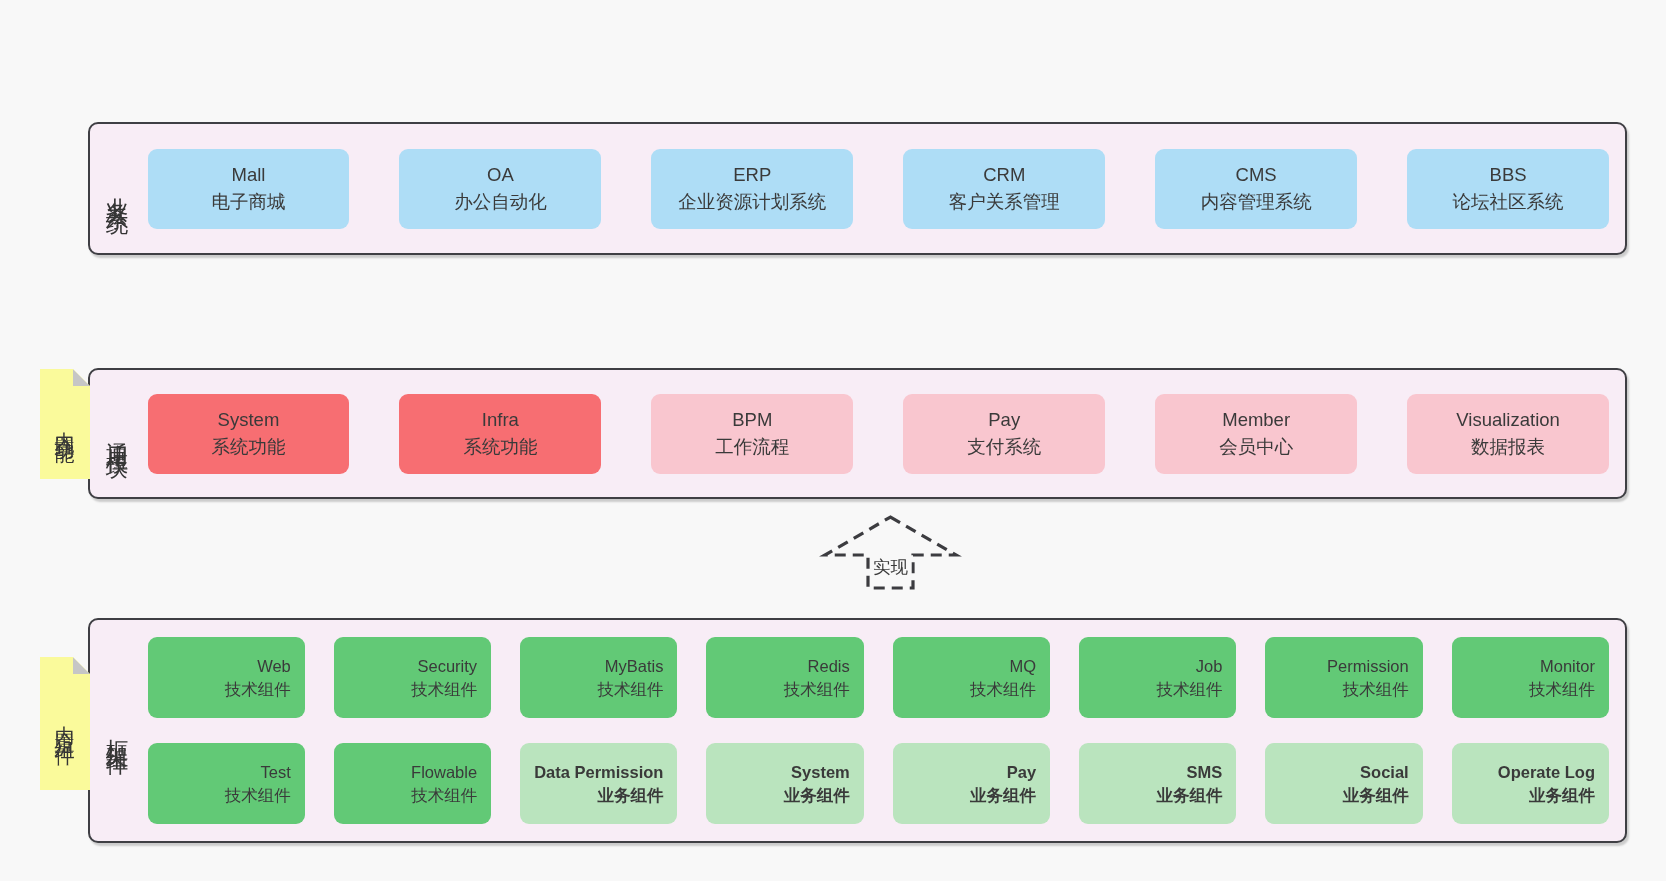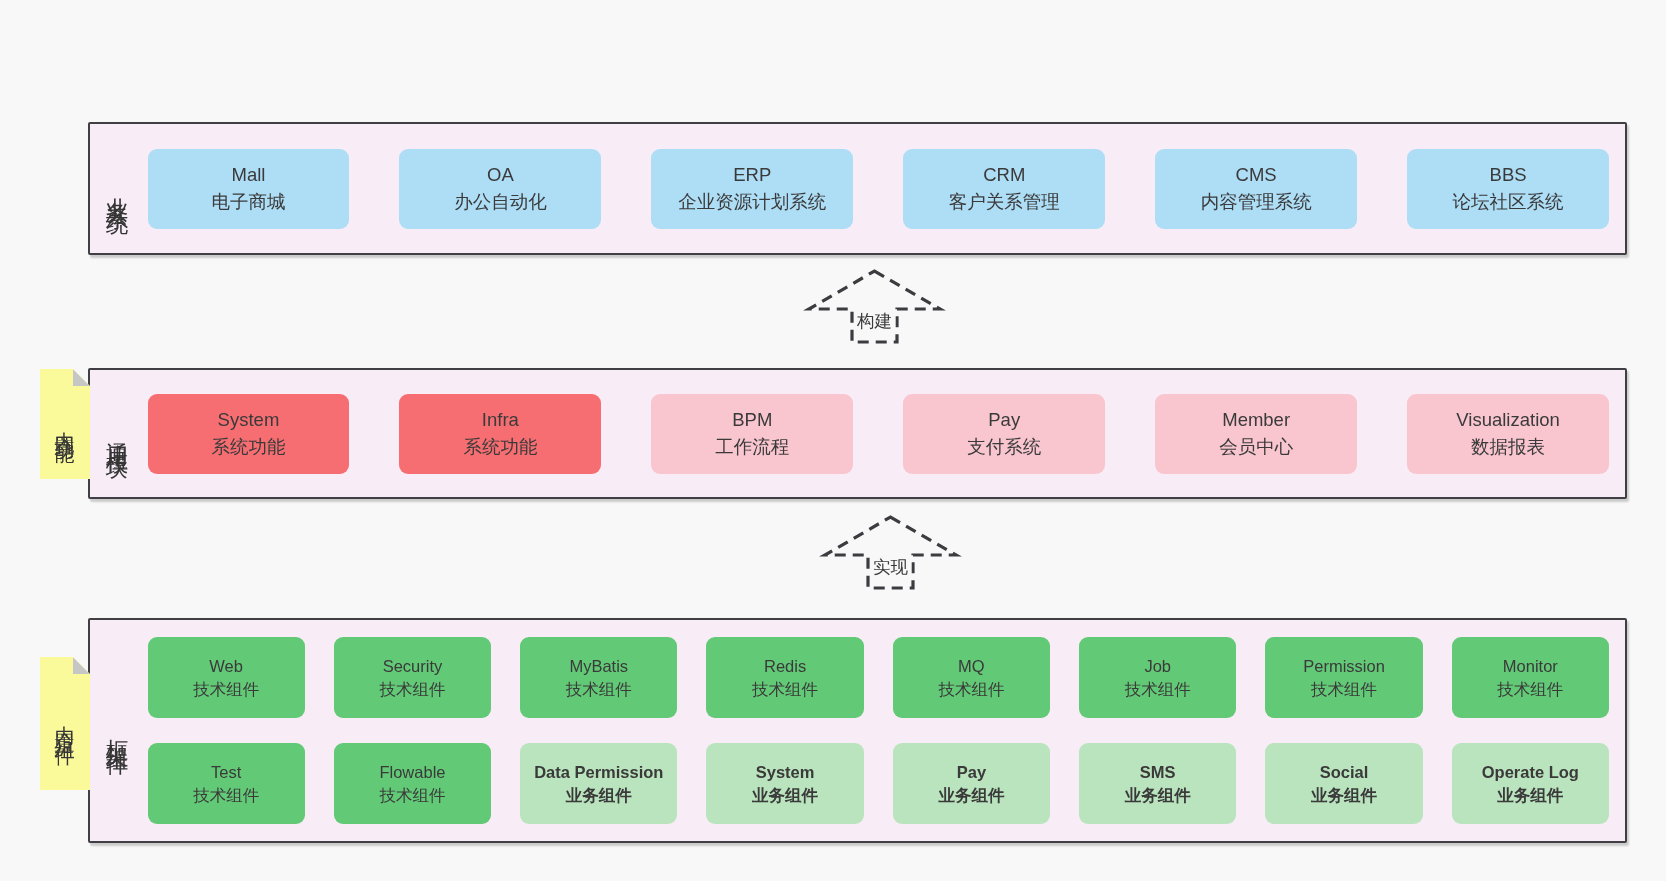--- a/index.html
+++ b/index.html
@@ -5,21 +5,21 @@
 <style>
   * { margin:0; padding:0; box-sizing:border-box; }
   html,body { background:#f8f8f8; }
   body { font-family:"Liberation Sans", sans-serif; color:#3a3a3a; }
   #canvas { position:relative; width:1666px; height:881px; background:#f8f8f8; overflow:hidden; }
 
   
   .panel {
     position:absolute; left:88px; width:1539px;
     background:#f8edf6;
-    border:2.5px solid #3f3f44; border-radius:2px;
+    border:2.5px solid #3f3f44; border-radius:10px;
     box-shadow:2px 3px 2px rgba(0,0,0,0.18);
     display:flex; align-items:stretch; z-index:1;
   }
   #panel-business   { top:122px; height:133px; }
   #panel-modules    { top:368px; height:131px; }
   #panel-components { top:618px; height:225px; }
 
   .panel-label {
     writing-mode:vertical-rl; text-orientation:upright;
     font-size:22.5px; letter-spacing:5px; line-height:1;
@@ -41,21 +41,21 @@
   .v-pink { background:#f9c6cf; }
   .v-dark { background:#62c976; }
   .v-light{ background:#bae4be;font-weight:bold; }
 
   
   .rows {
     flex:1; display:flex; flex-direction:column; justify-content:center;
     gap:25px; padding-right:16px;
   }
   .row { display:flex; gap:29px; }
-  .row .box { height:81px; font-size:16.5px; line-height:1.35; padding:0 14px; }
+  .row .box { height:81px; font-size:16.5px; line-height:1.35; padding:0 14px;align-items:flex-end; }
 
   
   .note {
     position:absolute; width:50px; background:#fafa9b; z-index:3;
     display:flex; align-items:center; justify-content:center;
     clip-path:polygon(0 0, calc(100% - 17px) 0, 100% 17px, 100% 100%, 0 100%);
   }
   #note-modules    { left:40px; top:369px; height:110px; }
   #note-components { left:40px; top:657px; height:133px; }
   .note-fold {
@@ -118,26 +118,20 @@
           <div>内容管理系统</div>
         </div>
 
         <div class="box v-blue">
           <div>BBS</div>
           <div>论坛社区系统</div>
         </div>
       </div>
   </div>
 
-  <div class="arrow" id="arrow-build">
-    <svg viewBox="0 0 141 80">
-      <path d="M70.5 5 L136 43 L93 43 L93 76 L48 76 L48 43 L5 43 Z"></path>
-    </svg>
-    <div class="arrow-label">构建</div>
-  </div>
 
   <div class="note" id="note-modules">
     <div class="note-fold"></div>
     <div class="note-text">内置功能</div>
   </div>
   <div class="panel" id="panel-modules">
     <div class="panel-label">通用模块</div>
     <div class="boxes">
 
         <div class="box v-red">

